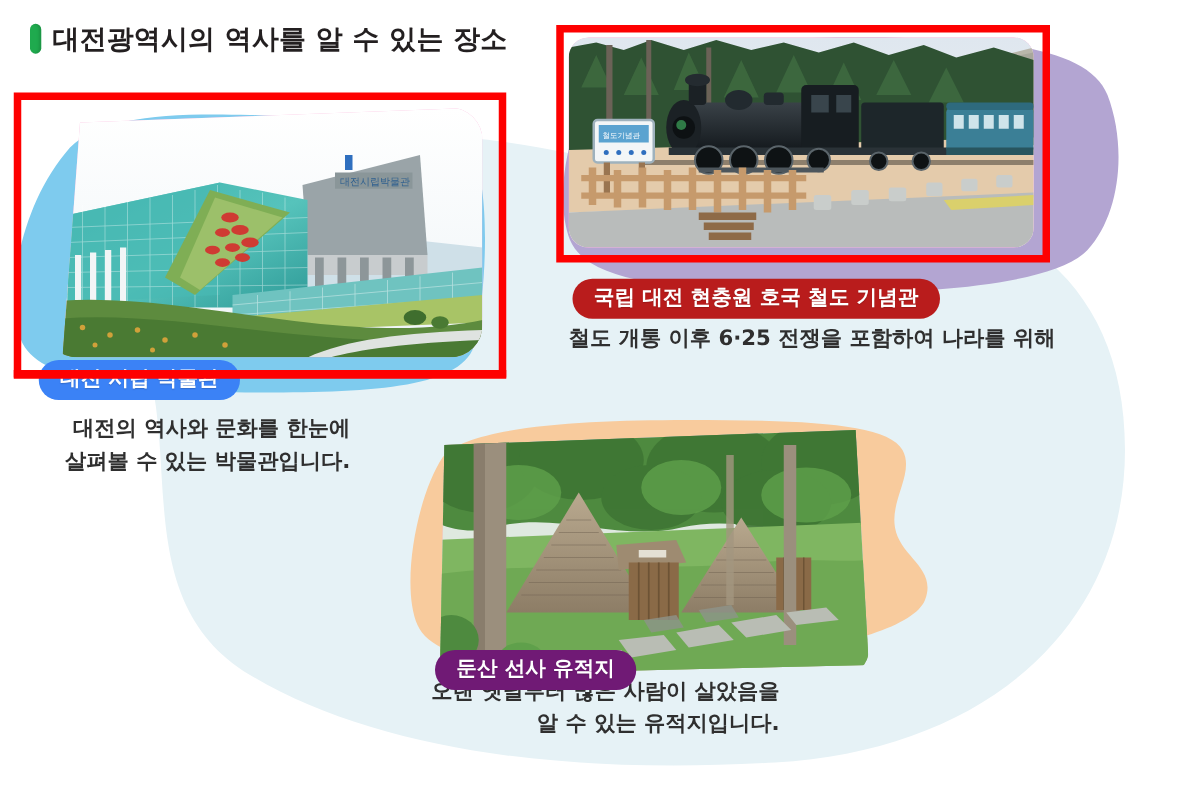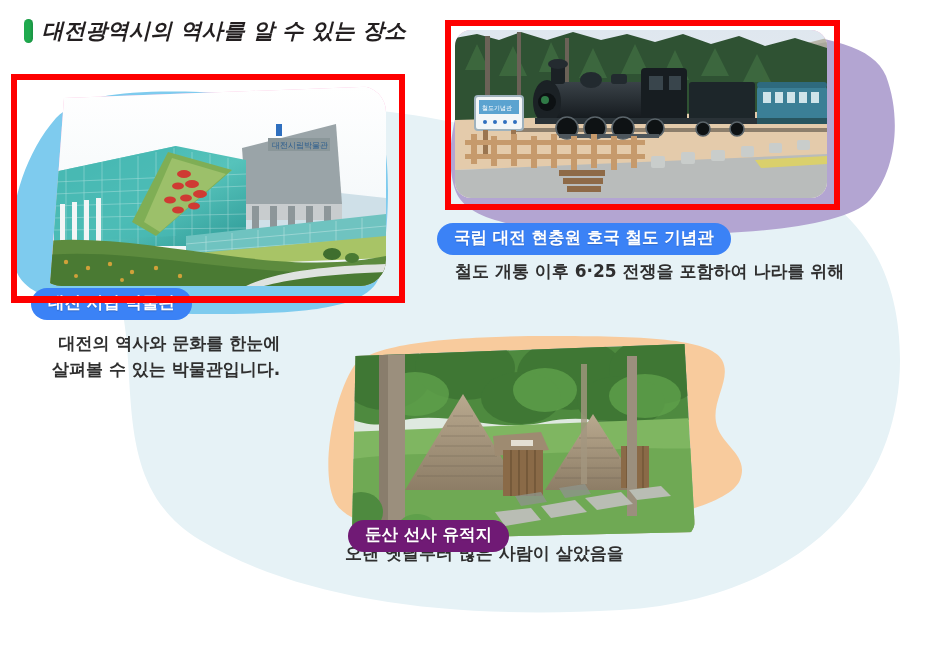--- a/index.html
+++ b/index.html
@@ -22,21 +22,21 @@
     position:absolute;left:24px;top:16px;z-index:6;
     display:flex;align-items:center;gap:9px;
   }
   #bullet{
     width:9px;height:24px;border-radius:5px;
     background:#1faa4e;flex:none;
     box-shadow:inset -2px 0 2px rgba(0,0,0,.12);
   }
   #title-text{
     font-size:21.5px;font-weight:700;color:#231f20;
-    letter-spacing:.2px;white-space:nowrap;font-style:italic;
+    letter-spacing:.2px;white-space:nowrap;
   }
 
   
   .shape{position:absolute;z-index:1;}
 
   
   .photo{position:absolute;z-index:3;overflow:hidden;background:#f9a8d4;}
 
   
   #photo-museum{
@@ -58,21 +58,21 @@
 
   
   .pill{
     position:absolute;z-index:7;
     color:#fff;font-weight:700;font-size:16.5px;
     padding:5px 17px 6px;border-radius:18px;
     white-space:nowrap;line-height:1.25;
     text-shadow:0 1px 1px rgba(0,0,0,.18);
   }
   #pill-museum{left:31px;top:288px;background:#3b82f6;}
-  #pill-train {left:437px;top:223px;background:#3b82f6;}
+  #pill-train {left:458px;top:223px;background:#b91c1c;}
   #pill-huts  {left:348px;top:520px;background:#701a75;}
 
   
   .caption{
     position:absolute;z-index:6;
     color:#2f2f2f;font-size:17px;font-weight:700;
     line-height:1.55;text-align:right;white-space:nowrap;
   }
   #cap-museum{left:52px;top:330px;}
   #cap-train {left:455px;top:258px;}
@@ -429,19 +429,20 @@
 
   <div id="cap-museum" class="caption">
     <div>대전의 역사와 문화를 한눈에</div>
     <div>살펴볼 수 있는 박물관입니다.</div>
   </div>
   <div id="cap-train" class="caption">
     <div>철도 개통 이후 6·25 전쟁을 포함하여 나라를 위해</div>
   </div>
   <div id="cap-huts" class="caption">
     <div>오랜 옛날부터 많은 사람이 살았음을</div>
+    <div>알 수 있는 유적지입니다.</div>
   </div>
 
   <div id="redbox-museum" class="redbox"></div>
   <div id="redbox-train" class="redbox"></div>
   <div id="redline"></div>
 
 </div>
 
 </body></html>

